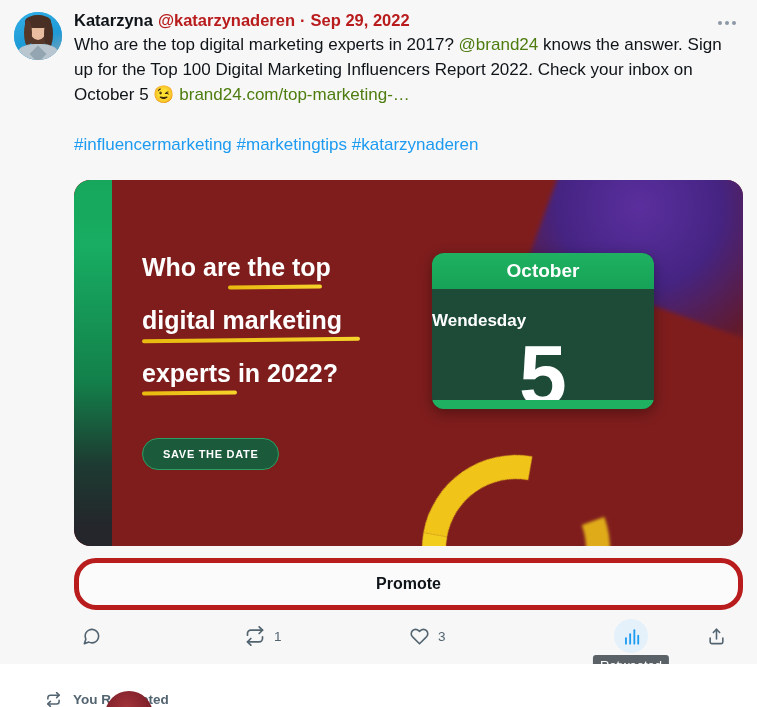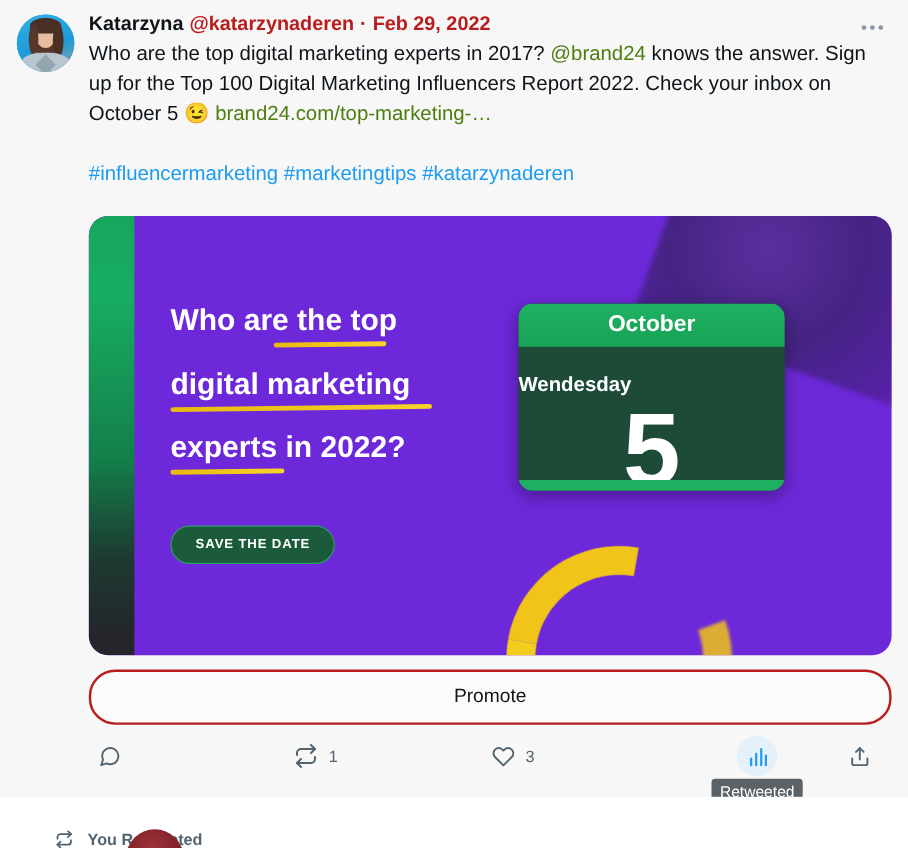--- a/index.html
+++ b/index.html
@@ -154,21 +154,21 @@
     color: #1d9bf0;
   }
 
   
   .media {
     position: relative;
     margin-top: 23px;
     height: 366px;
     border-radius: 16px;
     overflow: hidden;
-    background: #6d28d9;
+    background: #7f1d1d;
     cursor: pointer;
   }
   .media .purple-blob {
     position: absolute;
     right: -70px; top: -120px;
     width: 250px; height: 250px;
     background: radial-gradient(circle at 35% 65%, #5b2f9e 0%, #452483 35%, rgba(40,20,72,0.35) 68%, rgba(36,38,43,0) 80%);
     transform: rotate(20deg);
     filter: blur(2px);
   }
@@ -284,28 +284,28 @@
     position: absolute;
     left: 0; right: 0; bottom: 0;
     height: 9px;
     background: #1fb161;
   }
 
   
   .promote {
     margin-top: 12px;
     height: 42px;
-    border: 2px solid #b91c1c;
+    border: 5px solid #b91c1c;
     border-radius: 22px;
     background: #fbfbfb;
     display: flex;
     align-items: center;
     justify-content: center;
     font-size: 16px;
-    font-weight: 400;
+    font-weight: 700;
     color: #0f1419;
     cursor: pointer;
   }
 
   
   .actions {
     display: flex;
     align-items: center;
     height: 48px;
     padding-right: 10px;
@@ -399,21 +399,21 @@
       <div class="body"></div>
       <div class="collar"></div>
     </div>
 
     <div class="col">
 
       <div class="head-line">
         <span class="name">Katarzyna</span>
         <span class="handle">@katarzynaderen</span>
         <span class="dot">·</span>
-        <span class="date">Feb 29, 2022</span>
+        <span class="date">Sep 29, 2022</span>
       </div>
 
       <div class="more-btn">
         <i></i>
         <i></i>
         <i></i>
       </div>
 
       <div class="tweet-text">
         <span>Who are the top digital marketing experts in 2017? </span><span class="tw-link">@brand24</span><span> knows the answer. Sign up for the Top 100 Digital Marketing Influencers Report 2022. Check your inbox on October 5 </span><span class="emoji">😉</span> <span class="tw-link">brand24.com/top-marketing-…</span>

